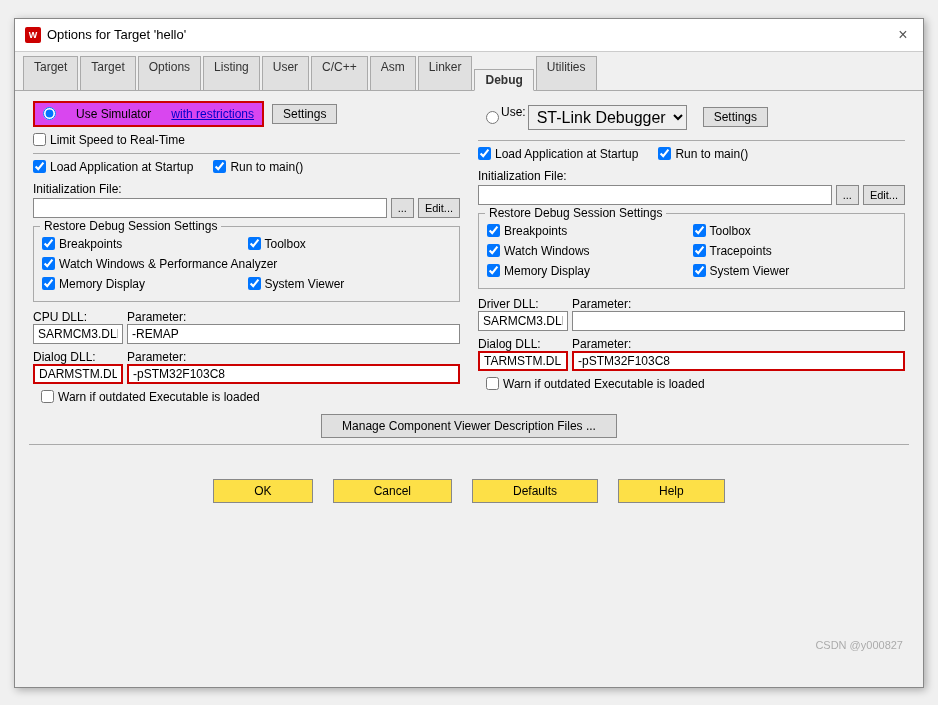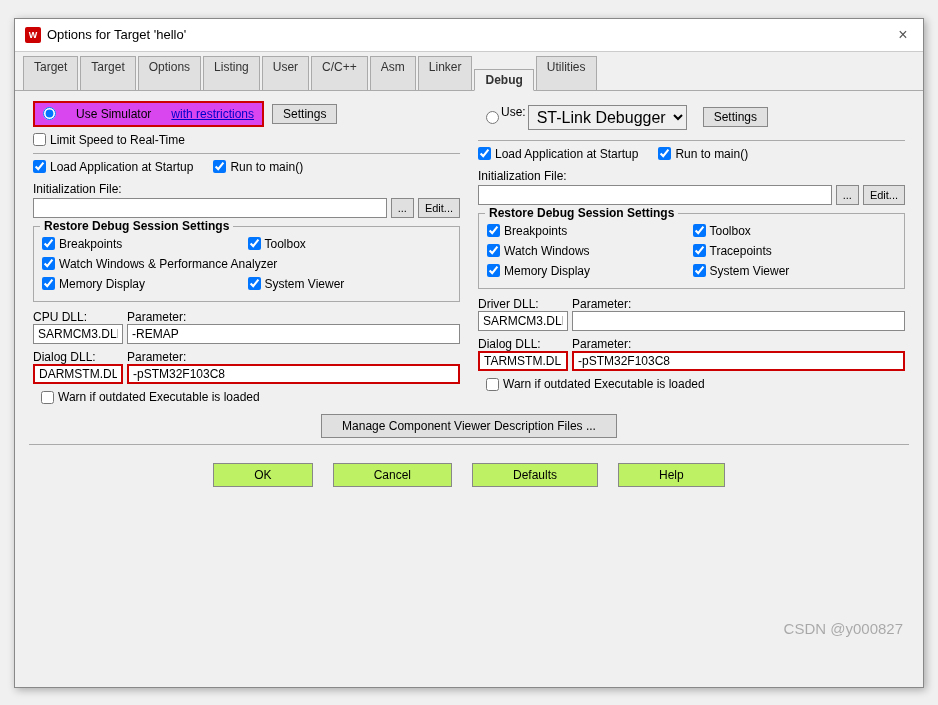--- a/index.html
+++ b/index.html
@@ -175,21 +175,21 @@
       margin-bottom: 8px;
       position: relative;
     }
     .group-box-title {
       position: absolute;
       top: -8px;
       left: 6px;
       background: #f0f0f0;
       padding: 0 4px;
       font-size: 12px;
-      font-weight: bold;
+      font-weight: normal;
     }
     .group-box-content {
       margin-top: 4px;
     }
     .checkbox-two-col {
       display: grid;
       grid-template-columns: 1fr 1fr;
       gap: 2px;
     }
     .dll-section {
@@ -220,24 +220,25 @@
     .bottom-btn-row {
       display: flex;
       justify-content: center;
       gap: 20px;
       margin-top: 10px;
       padding: 8px;
     }
     .std-btn {
       padding: 4px 40px;
       border: 1px solid #888;
-      background: #bef264;
+      background: #fde047;
       cursor: pointer;
       font-size: 12px;
       min-width: 80px;
+      margin-top: 16px;
     }
     .manage-btn {
       display: flex;
       justify-content: center;
       margin: 6px 0;
     }
     .manage-btn-inner {
       padding: 4px 20px;
       border: 1px solid #888;
       background: #e0e0e0;
@@ -247,30 +248,30 @@
     .divider-h {
       border: none;
       border-top: 1px solid #aaa;
       margin: 6px 0;
     }
     .left-col, .right-col {
       padding: 0 4px;
     }
     .warn-row {
       display: flex;
-      align-items: flex-end;
+      align-items: flex-start;
       gap: 4px;
       margin-bottom: 4px;
       padding-left: 8px;
     }
     .watermark {
       position: absolute;
-      bottom: 50px;
+      bottom: 36px;
       right: 20px;
-      font-size: 15px;
+      font-size: 11px;
       color: rgba(0,0,0,0.3);
     }
   </style>
 </head>
 <body>
 
 <div class="dialog">
 
   <div class="title-bar">
     <div class="title-bar-left">

